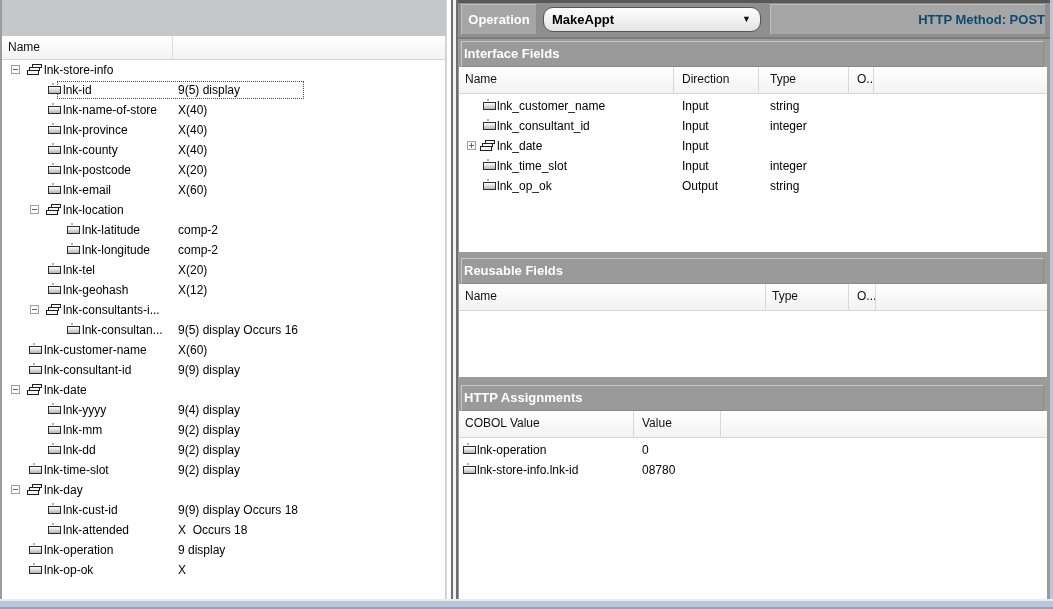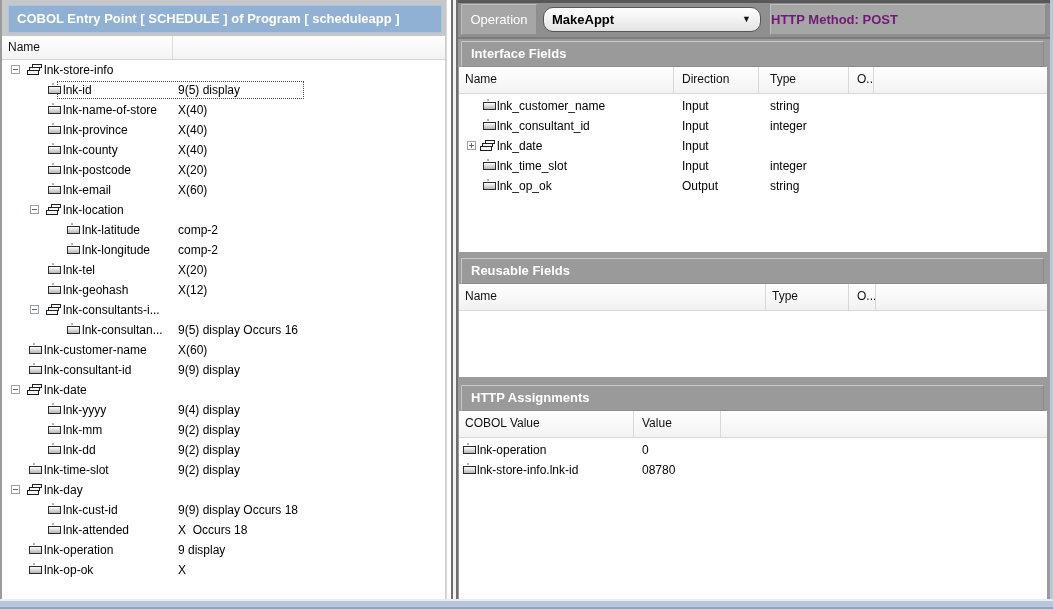--- a/index.html
+++ b/index.html
@@ -41,30 +41,30 @@
 
   
   .splitter{position:absolute;left:446px;top:0;width:12px;height:599px;
     background:linear-gradient(90deg,#d8d8d8 0 1px,#ffffff 1px 5px,#6e6e6e 5px 7px,#f2f2f2 7px 10px,#6e6e6e 10px 12px)}
 
   
   .right-panel{position:absolute;left:458px;top:0;width:592px;height:603px;background:#9b9b9b}
   .rp-topline{position:absolute;left:0;top:0;width:100%;height:3px;background:#585858}
   .top-bar{position:absolute;left:0;top:3px;width:100%;height:34px;background:#8f8f8f;border-bottom:2px solid #7c7c7c;box-sizing:content-box}
   .raised{background:#a6a6a6;border:1px solid;border-color:#bdbdbd #8d8d8d #8d8d8d #bdbdbd;box-sizing:border-box}
-  .op-bar{position:absolute;left:3px;top:1px;width:76px;height:31px;text-align:center;color:#fff;font-weight:normal;font-size:13px;line-height:29px}
+  .op-bar{position:absolute;left:3px;top:1px;width:76px;height:31px;text-align:center;color:#fff;font-weight:bold;font-size:13px;line-height:29px}
   .combo{position:absolute;left:85px;top:4px;width:218px;height:25px;background:linear-gradient(#fefefe,#e4e4e4);
          border:1px solid #565656;border-radius:10px;box-sizing:border-box;cursor:default}
   .combo-text{position:absolute;left:8px;top:0;line-height:23px;font-weight:bold;font-size:13px;color:#000}
   .combo-arrow{position:absolute;right:9px;top:0;line-height:23px;font-size:9px;color:#111}
-  .http-bar{position:absolute;left:312px;right:4px;top:1px;height:31px;text-align:left;color:#701a75;font-weight:bold;font-size:13px;line-height:29px}
+  .http-bar{position:absolute;left:312px;right:4px;top:1px;height:31px;text-align:right;color:#0c4a6e;font-weight:bold;font-size:13px;line-height:29px}
 
   .sec-bar{position:absolute;left:3px;width:583px;height:26px;background:#9a9a9a;
            border:1px solid;border-color:#c6c6c6 #8b8b8b #8b8b8b #c6c6c6;box-sizing:border-box;
-           color:#fff;font-weight:bold;font-size:13px;line-height:24px;padding-left:9px}
+           color:#fff;font-weight:bold;font-size:13px;line-height:24px;padding-left:2px}
   .sec-body{position:absolute;left:1px;width:588px;background:#fff}
   .if-bar{top:41px}   .if-body{top:67px;height:185px}
   .rf-bar{top:258px}  .rf-body{top:284px;height:93px}
   .ca-bar{top:385px}  .ca-body{top:411px;height:192px}
 
   .thead{display:flex;height:26px;background:linear-gradient(#ffffff,#f2f2f2);border-bottom:1px solid #d8d8d8}
   .thead .hc{line-height:25px;border-right:1px solid #d8d8d8;box-sizing:border-box;white-space:nowrap;overflow:hidden;color:#111}
   .if-c0{width:215px;padding-left:6px}
   .if-c1{width:85px;padding-left:8px}
   .if-c2{width:90px;padding-left:11px}
@@ -92,21 +92,20 @@
   .frame-right{position:absolute;right:0;top:0;width:3px;height:100%;background:#bac7db}
   .frame-bottom{position:absolute;left:0;bottom:0;width:100%;height:10px;
                 background:linear-gradient(#e9edf3 0 2px,#bac7db 2px 8px,#93a2ba 8px 10px)}
 </style>
 </head>
 <body>
 
 <div class="window">
 
   <div class="left-panel">
-    <div class="left-title">COBOL Entry Point [ SCHEDULE ] of Program [ scheduleapp ]</div>
     <div class="left-body">
       <div class="left-cols">
         <span class="lc lc-name">Name</span>
         <span class="lc lc-fill"></span>
       </div>
       <div class="tree">
           <div class="trow" style="--lvl: 0;">
             <span class="xbox"></span>
             <span class="gicon">
               <i></i>

